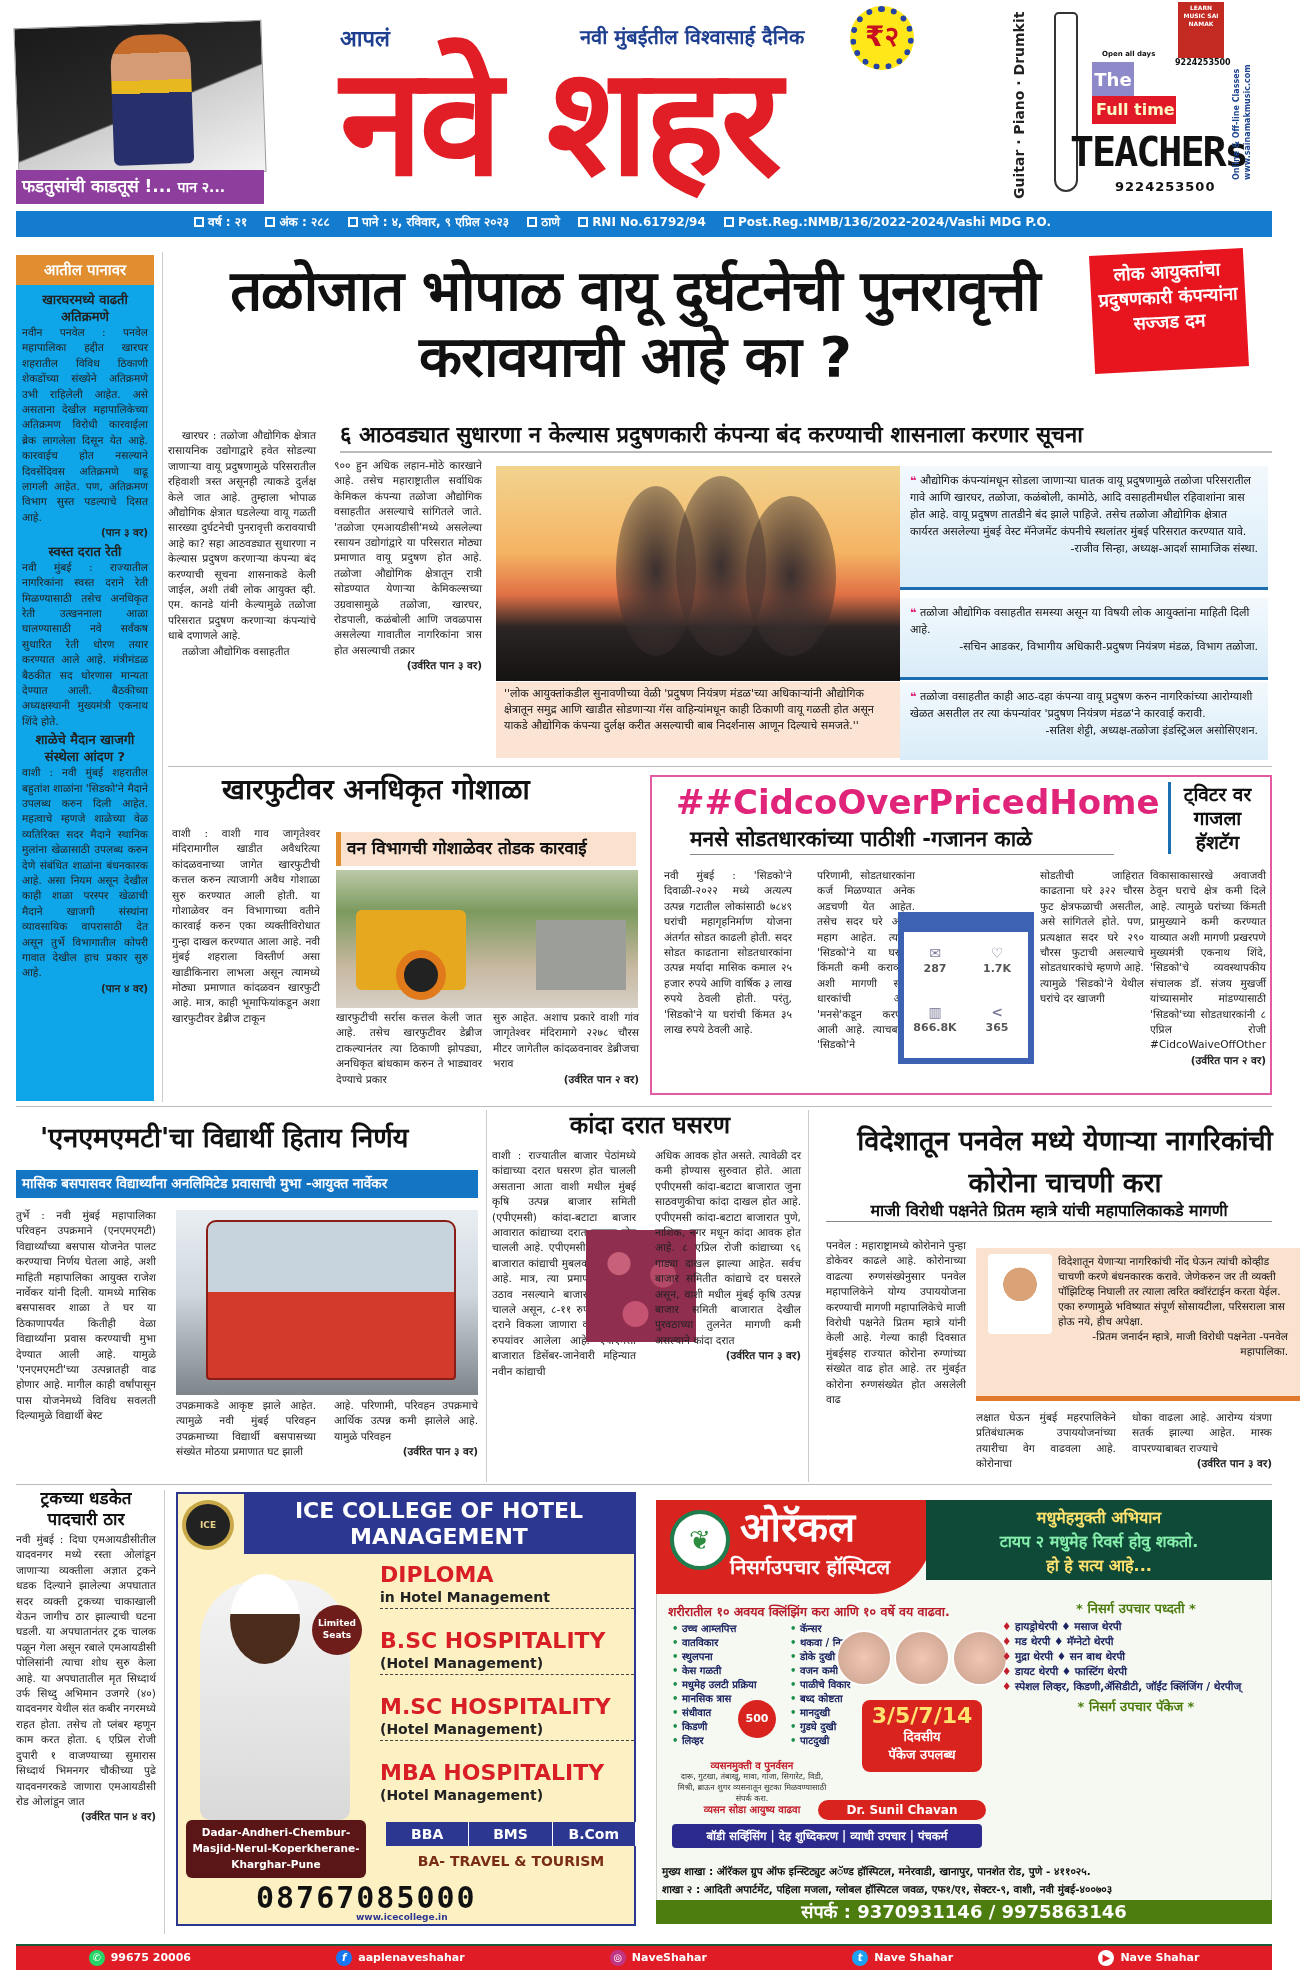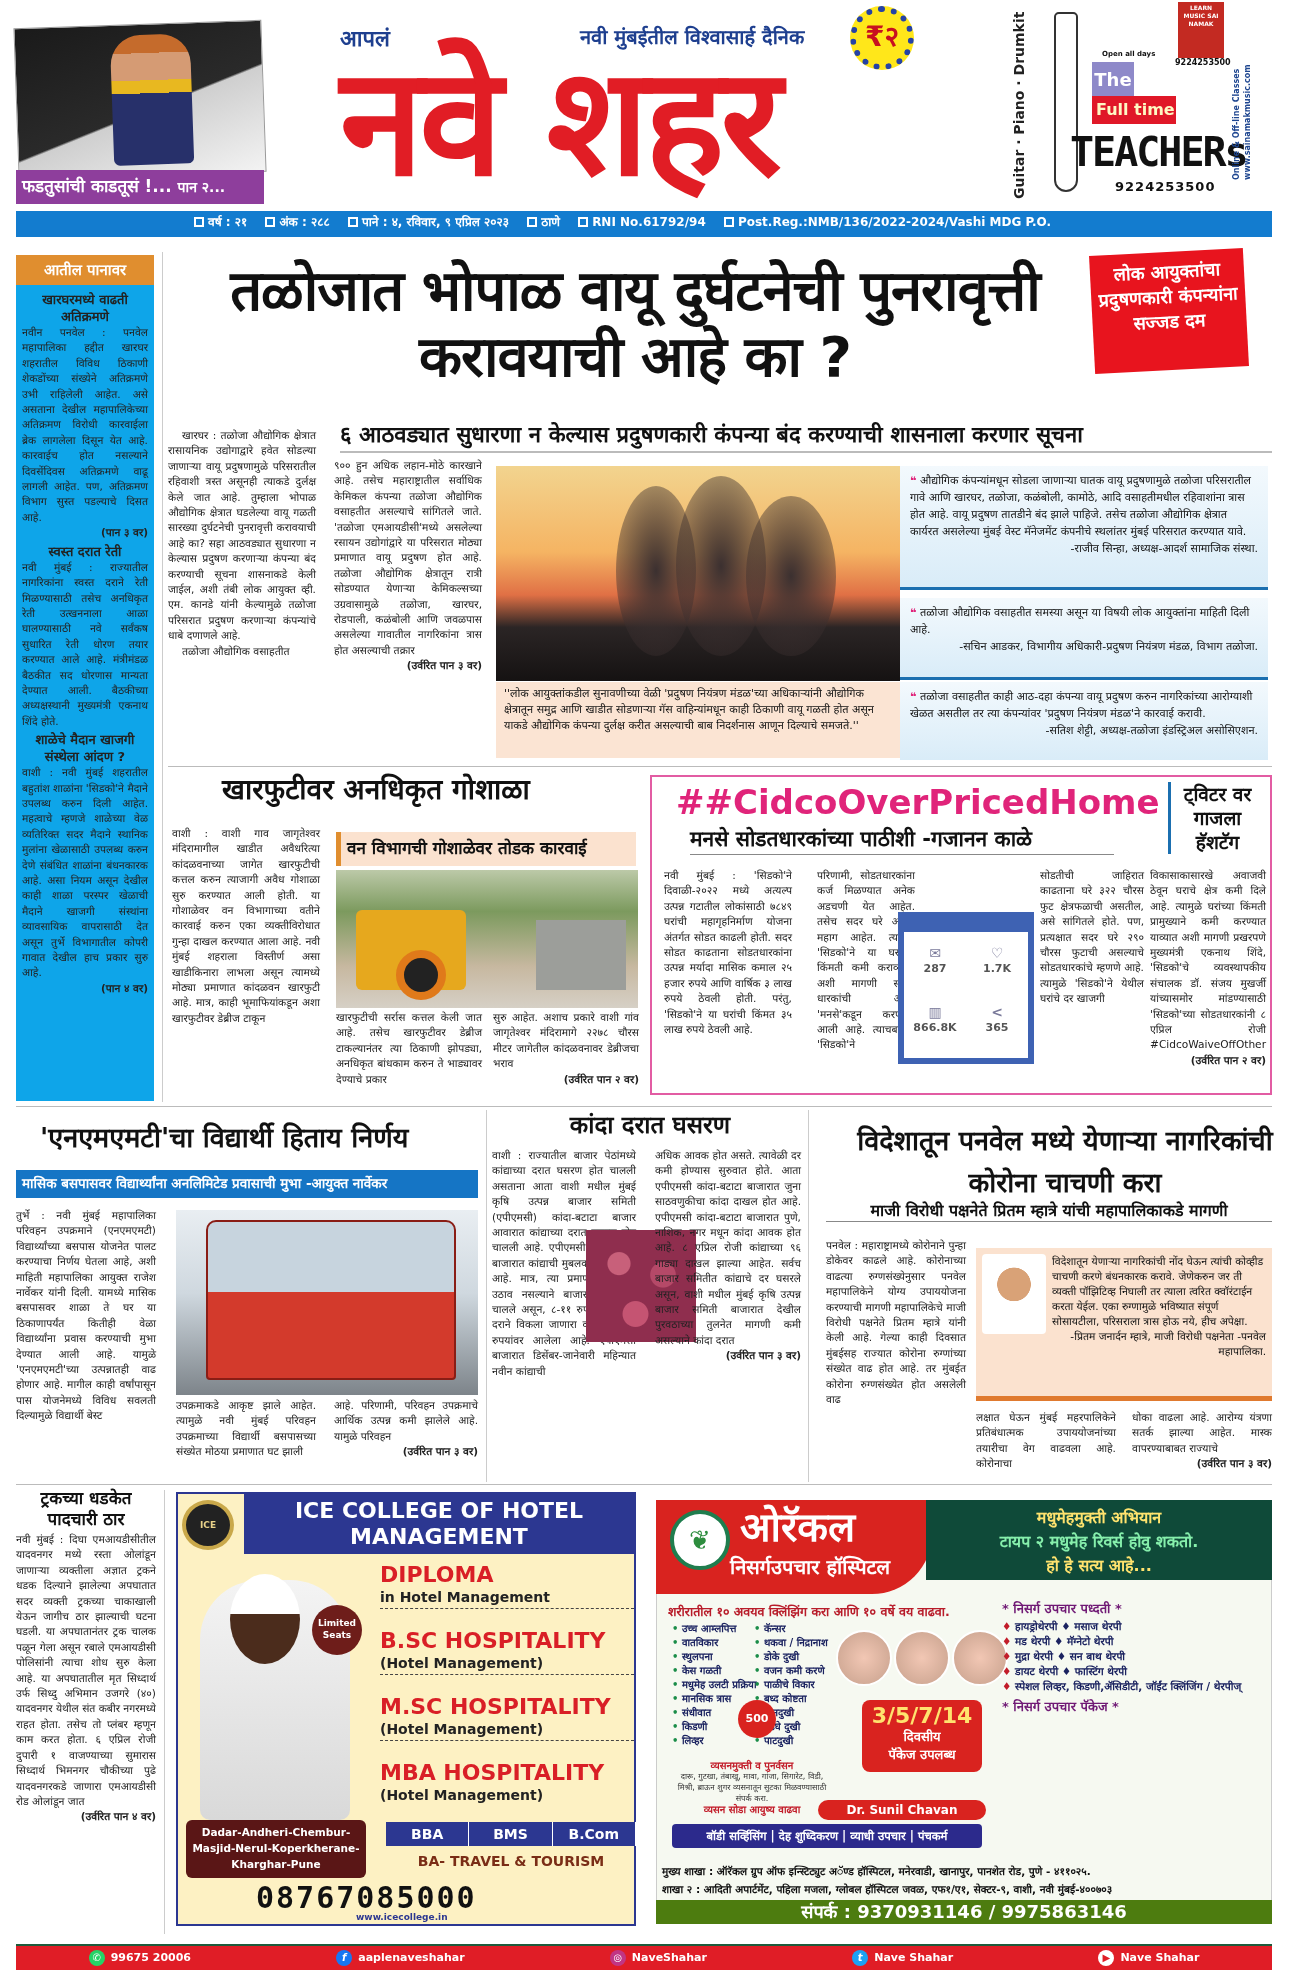--- a/index.html
+++ b/index.html
@@ -81,21 +81,21 @@
 #nmmt-c3{left:334px;top:1398px;width:144px}
 
 #onion-hl{left:520px;top:1110px;width:260px;text-align:center;font-size:24px;font-weight:bold}
 #onion-c1{left:492px;top:1148px;width:144px}
 #onion-photo{left:586px;top:1230px;width:110px;height:112px;background:radial-gradient(circle at 30% 30%,#c8607a 0 10%,transparent 11%),radial-gradient(circle at 70% 40%,#b54968 0 12%,transparent 13%),radial-gradient(circle at 45% 75%,#c55472 0 12%,transparent 13%),#8f2e4e}
 #onion-c2{left:655px;top:1148px;width:146px}
 
 #cor-hl{left:830px;top:1120px;width:470px;text-align:center;font-size:27px;font-weight:bold;line-height:42px}
 #cor-sub{left:826px;top:1200px;width:446px;font-size:16px;font-weight:bold;white-space:nowrap;border-bottom:1px solid #888;text-align:center}
 #cor-c1{left:826px;top:1238px;width:140px}
-#cor-box{left:976px;top:1248px;width:296px;height:153px;background:#fbe2cf;border-bottom:5px solid #e07a2f;padding:6px 6px;font-size:10.6px;line-height:15px}
+#cor-box{left:976px;top:1248px;width:324px;height:153px;background:#fbe2cf;border-bottom:5px solid #e07a2f;padding:6px 12px;font-size:10.6px;line-height:15px}
 #cor-box .face{float:left;width:64px;height:80px;background:radial-gradient(circle at 50% 38%,#d9a277 0 28%,#fff 29%);margin:0 6px 2px 0;border-radius:4px}
 #cor-c2{left:976px;top:1410px;width:140px}
 #cor-c3{left:1132px;top:1410px;width:140px}
 
 #truck-hl{left:16px;top:1488px;width:140px;text-align:center;font-size:17px;font-weight:bold;line-height:21px}
 #truck-c1{left:16px;top:1532px;width:140px}
 
 #ice-ad{left:176px;top:1492px;width:460px;height:434px;background:#fdf1c3;border:2px solid #2c3791}
 #ice-top{left:244px;top:1494px;width:390px;height:60px;background:#2c3791;color:#fff;font-size:22px;font-weight:bold;text-align:center;line-height:26px;padding-top:4px}
 #ice-logo{left:182px;top:1500px;width:52px;height:50px;border-radius:50%;background:#222;border:4px solid #c9a84a;color:#e8d28a;font-size:9px;font-weight:bold;text-align:center;line-height:42px}
@@ -117,33 +117,33 @@
 #or-green{left:926px;top:1500px;width:346px;height:80px;background:#0f4a39;color:#ffe36e;text-align:center;font-size:16px;font-weight:bold;line-height:24px;padding-top:6px}
 #or-green .w{color:#86efac}
 #or-logo{left:670px;top:1510px;width:60px;height:60px;border-radius:50%;background:#fff;border:4px solid #1f7d4e;text-align:center;font-size:26px;line-height:52px;color:#2d8d3e}
 #or-name{left:740px;top:1500px;font-size:40px;font-weight:bold;color:#fff;line-height:54px}
 #or-sub{left:730px;top:1554px;font-size:20px;color:#fff;font-weight:bold}
 #or-tag{left:668px;top:1604px;font-size:12.5px;font-weight:bold;color:#b81c2a}
 .or-list{font-size:10px;line-height:14px;font-weight:bold;color:#1b2360}
 .or-list li{list-style:none}
 .or-list li:before{content:"• ";color:#1a8d48}
 #or-l1{left:672px;top:1622px;width:110px}
-#or-l2{left:754px;top:1622px;width:110px}
+#or-l2{left:790px;top:1622px;width:110px}
 #or-imgs{left:836px;top:1630px;width:180px;height:60px}
 #or-imgs span{display:inline-block;width:56px;height:56px;border-radius:50%;background:radial-gradient(#f2c7b4,#c6a08c);margin-right:2px;border:2px solid #fff}
 #or-pack{left:862px;top:1700px;width:120px;height:72px;background:#d9231f;color:#ffe36e;text-align:center;font-weight:bold;border-radius:8px;padding-top:4px}
 #or-pack .n{font-size:22px;line-height:24px}
 #or-pack .d{color:#fff;font-size:13px;line-height:18px}
 #or-addic{left:672px;top:1760px;width:160px;text-align:center;font-size:8px;line-height:11px;color:#333}
 #or-addic .r{color:#c21d2a;font-weight:bold;font-size:10px}
 #or-500{left:738px;top:1700px;width:38px;height:38px;border-radius:50%;background:#d9231f;color:#fff;font-size:11px;font-weight:bold;text-align:center;line-height:38px}
 #or-doc{left:818px;top:1800px;width:168px;height:20px;background:#d9231f;color:#fff;font-weight:bold;font-size:12px;text-align:center;line-height:20px;border-radius:10px}
 #or-services{left:672px;top:1824px;width:310px;height:24px;background:#2c2a8c;color:#fff;font-size:11.5px;font-weight:bold;text-align:center;line-height:24px;border-radius:4px;white-space:nowrap}
 #or-therapy{left:1002px;top:1600px;width:268px}
-#or-therapy h5{font-size:13px;color:#701a75;margin-bottom:2px}
+#or-therapy h5{text-align:center;font-size:13px;color:#4d7c0f;margin-bottom:2px}
 #or-therapy li{list-style:none;font-size:10.5px;line-height:15px;color:#1b2360;font-weight:bold}
 #or-therapy li:before{content:"♦ ";color:#c21d2a}
 #or-addr{left:662px;top:1862px;width:606px;font-size:10.5px;font-weight:bold;line-height:18px;white-space:nowrap;color:#111}
 #or-contact{left:656px;top:1900px;width:616px;height:24px;background:#4d7c0f;color:#fff;font-size:18px;font-weight:bold;text-align:center;line-height:24px}
 
 #footer{left:16px;top:1944px;width:1256px;height:26px;background:#e01d26;color:#fff;display:flex;justify-content:space-around;align-items:center;font-size:11px;font-weight:bold;border-top:2px solid #1d5a3b}
 #footer span{display:flex;align-items:center;gap:6px}
 #footer .ic{display:inline-block;width:16px;height:16px;border-radius:50%;text-align:center;line-height:16px;font-size:10px}
 </style>
 </head>

